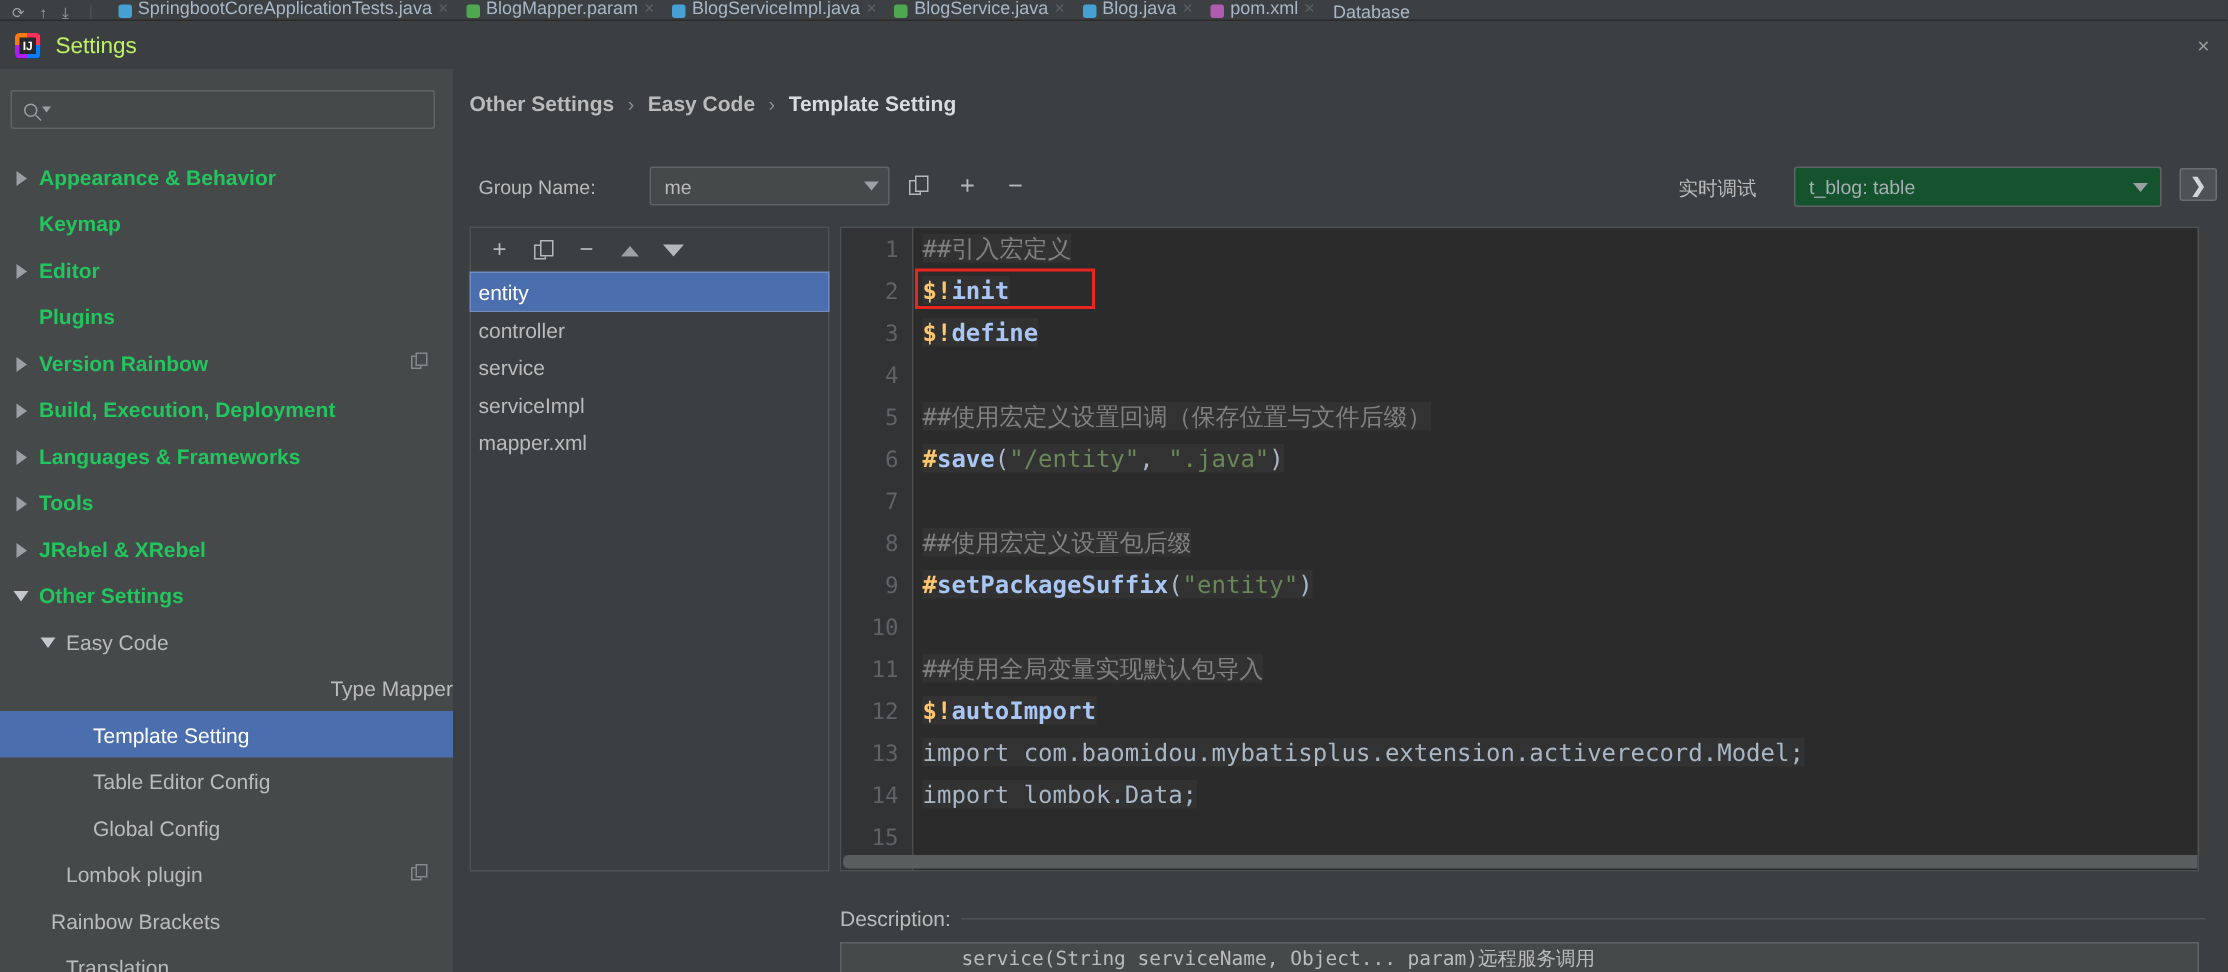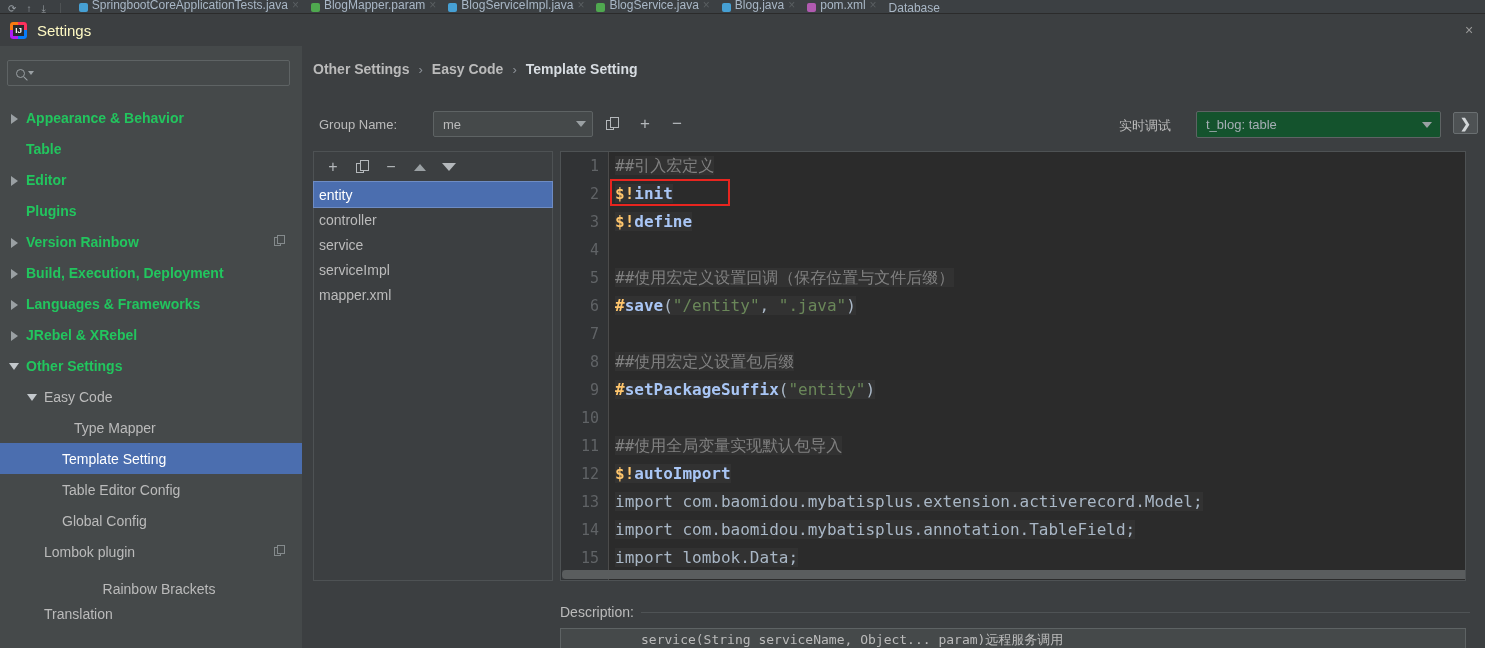--- a/index.html
+++ b/index.html
@@ -47,21 +47,21 @@
   }
   #app-logo .q1 { position:absolute; left:0; top:0; width:9px; height:9px; background:#f97a12; }
   #app-logo .q2 { position:absolute; right:0; top:0; width:9px; height:9px; background:#fe315d; }
   #app-logo .q3 { position:absolute; left:0; bottom:0; width:9px; height:9px; background:#af1df5; }
   #app-logo .q4 { position:absolute; right:0; bottom:0; width:9px; height:9px; background:#087cfa; }
   #app-logo .core {
     position:absolute; left:3px; top:3px; width:11px; height:11px; background:#27282c;
     color:#fff; font-size:8px; line-height:11px; text-align:center; font-weight:bold;
   }
   #dialog-title {
-    font-size: 15px; color: #fef9c3;
+    font-size: 15px; color: #bef264;
   }
   #dialog-close {
     position: absolute; right: 8px; top: 8px; width: 16px; height: 16px;
     color: #9a9a9a; font-size: 14px; line-height: 16px; text-align: center;
     cursor: pointer;
   }
 
   
   #left-panel {
     position: absolute; left: 0; top: 32px; width: 302px; height: 602px;
@@ -316,21 +316,21 @@
       <div class="caret"></div>
       <input id="search-input" type="text" placeholder="" style="">
     </div>
     <div id="tree">
         <div class="tree-row bold" style="padding-left: 8px;">
           <span class="tw right"></span>
           <span class="tree-label">Appearance &amp; Behavior</span>
         </div>
         <div class="tree-row bold" style="padding-left: 8px;">
           <span class="tw"></span>
-          <span class="tree-label">Table</span>
+          <span class="tree-label">Keymap</span>
         </div>
         <div class="tree-row bold" style="padding-left: 8px;">
           <span class="tw right"></span>
           <span class="tree-label">Editor</span>
         </div>
         <div class="tree-row bold" style="padding-left: 8px;">
           <span class="tw"></span>
           <span class="tree-label">Plugins</span>
         </div>
         <div class="tree-row bold" style="padding-left: 8px;">
@@ -344,31 +344,35 @@
         <div class="tree-row bold" style="padding-left: 8px;">
           <span class="tw right"></span>
           <span class="tree-label">Build, Execution, Deployment</span>
         </div>
         <div class="tree-row bold" style="padding-left: 8px;">
           <span class="tw right"></span>
           <span class="tree-label">Languages &amp; Frameworks</span>
         </div>
         <div class="tree-row bold" style="padding-left: 8px;">
           <span class="tw right"></span>
+          <span class="tree-label">Tools</span>
+        </div>
+        <div class="tree-row bold" style="padding-left: 8px;">
+          <span class="tw right"></span>
           <span class="tree-label">JRebel &amp; XRebel</span>
         </div>
         <div class="tree-row bold" style="padding-left: 8px;">
           <span class="tw down"></span>
           <span class="tree-label">Other Settings</span>
         </div>
         <div class="tree-row" style="padding-left: 26px;">
           <span class="tw down"></span>
           <span class="tree-label">Easy Code</span>
         </div>
-        <div class="tree-row" style="padding-left: 56px;">
+        <div class="tree-row" style="padding-left: 36px; justify-content: space-between;">
           <span class="tw"></span>
           <span class="tree-label">Type Mapper</span>
         </div>
         <div class="tree-row selected" style="padding-left: 44px;">
           <span class="tw"></span>
           <span class="tree-label">Template Setting</span>
         </div>
         <div class="tree-row" style="padding-left: 44px;">
           <span class="tw"></span>
           <span class="tree-label">Table Editor Config</span>
@@ -378,21 +382,21 @@
           <span class="tree-label">Global Config</span>
         </div>
         <div class="tree-row" style="padding-left: 26px;">
           <span class="tw"></span>
           <span class="tree-label">Lombok plugin</span>
           <span class="copy-badge">
             <i></i>
             <b></b>
           </span>
         </div>
-        <div class="tree-row" style="padding-left: 16px; flex-direction: column;">
+        <div class="tree-row" style="padding-left: 16px;">
           <span class="tw"></span>
           <span class="tree-label">Rainbow Brackets</span>
         </div>
         <div class="tree-row" style="padding-left: 26px;">
           <span class="tw"></span>
           <span class="tree-label">Translation</span>
         </div>
       </div>
   </div>
 
@@ -490,21 +494,20 @@
           <div class="code-line">&nbsp;</div>
           <div class="code-line"><span class="hl"><span class="cm">##使用宏定义设置回调（保存位置与文件后缀）</span></span></div>
           <div class="code-line"><span class="hl"><span class="dir">#</span><span class="mac">save</span><span class="pn">(</span><span class="str">"/entity"</span><span class="pn">, </span><span class="str">".java"</span><span class="pn">)</span></span></div>
           <div class="code-line">&nbsp;</div>
           <div class="code-line"><span class="hl"><span class="cm">##使用宏定义设置包后缀</span></span></div>
           <div class="code-line"><span class="hl"><span class="dir">#</span><span class="mac">setPackageSuffix</span><span class="pn">(</span><span class="str">"entity"</span><span class="pn">)</span></span></div>
           <div class="code-line">&nbsp;</div>
           <div class="code-line"><span class="hl"><span class="cm">##使用全局变量实现默认包导入</span></span></div>
           <div class="code-line"><span class="hl"><span class="dir">$!</span><span class="mac">autoImport</span></span></div>
           <div class="code-line"><span class="hl"><span class="pn">import com.baomidou.mybatisplus.extension.activerecord.Model;</span></span></div>
-          <div class="code-line"><span class="hl"><span class="pn">import com.baomidou.mybatisplus.annotation.TableField;</span></span></div>
           <div class="code-line"><span class="hl"><span class="pn">import lombok.Data;</span></span></div>
         </div>
       <div id="highlight-box" style="top: 27px;"></div>
       <div id="editor-hscroll">
         <div class="thumb"></div>
       </div>
     </div>
 
     <div id="desc-label">
       <span>Description:</span>

